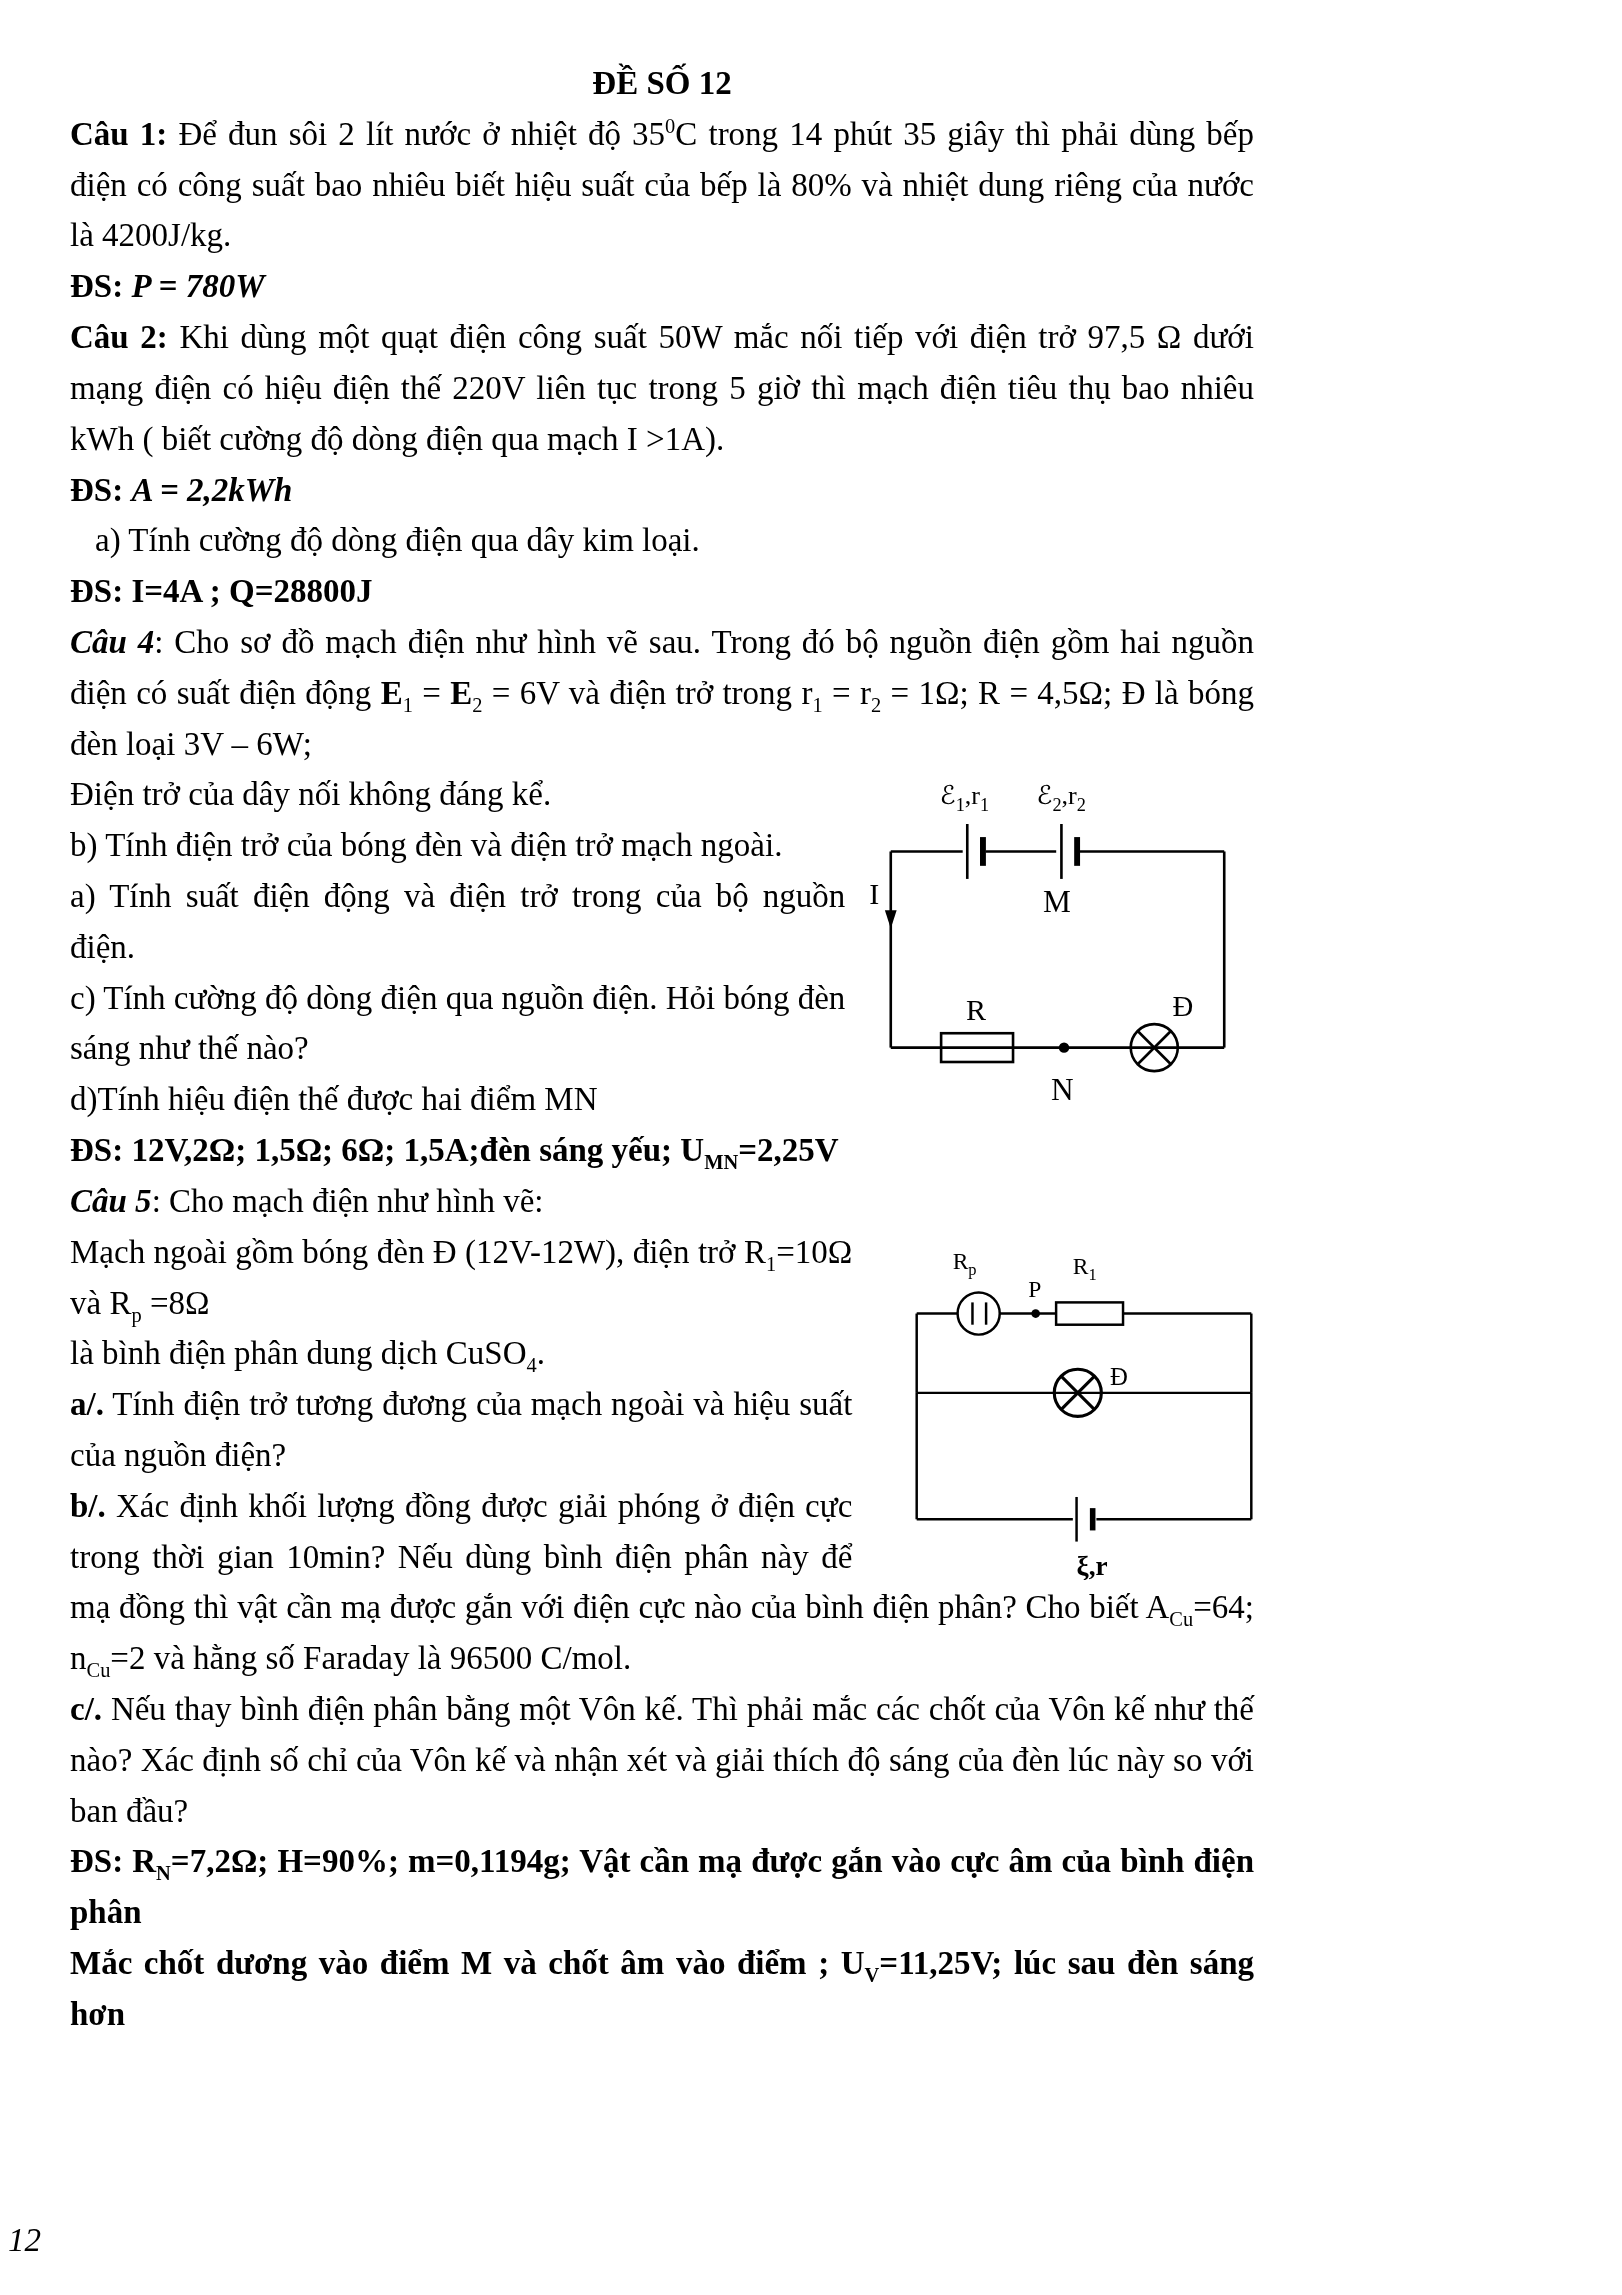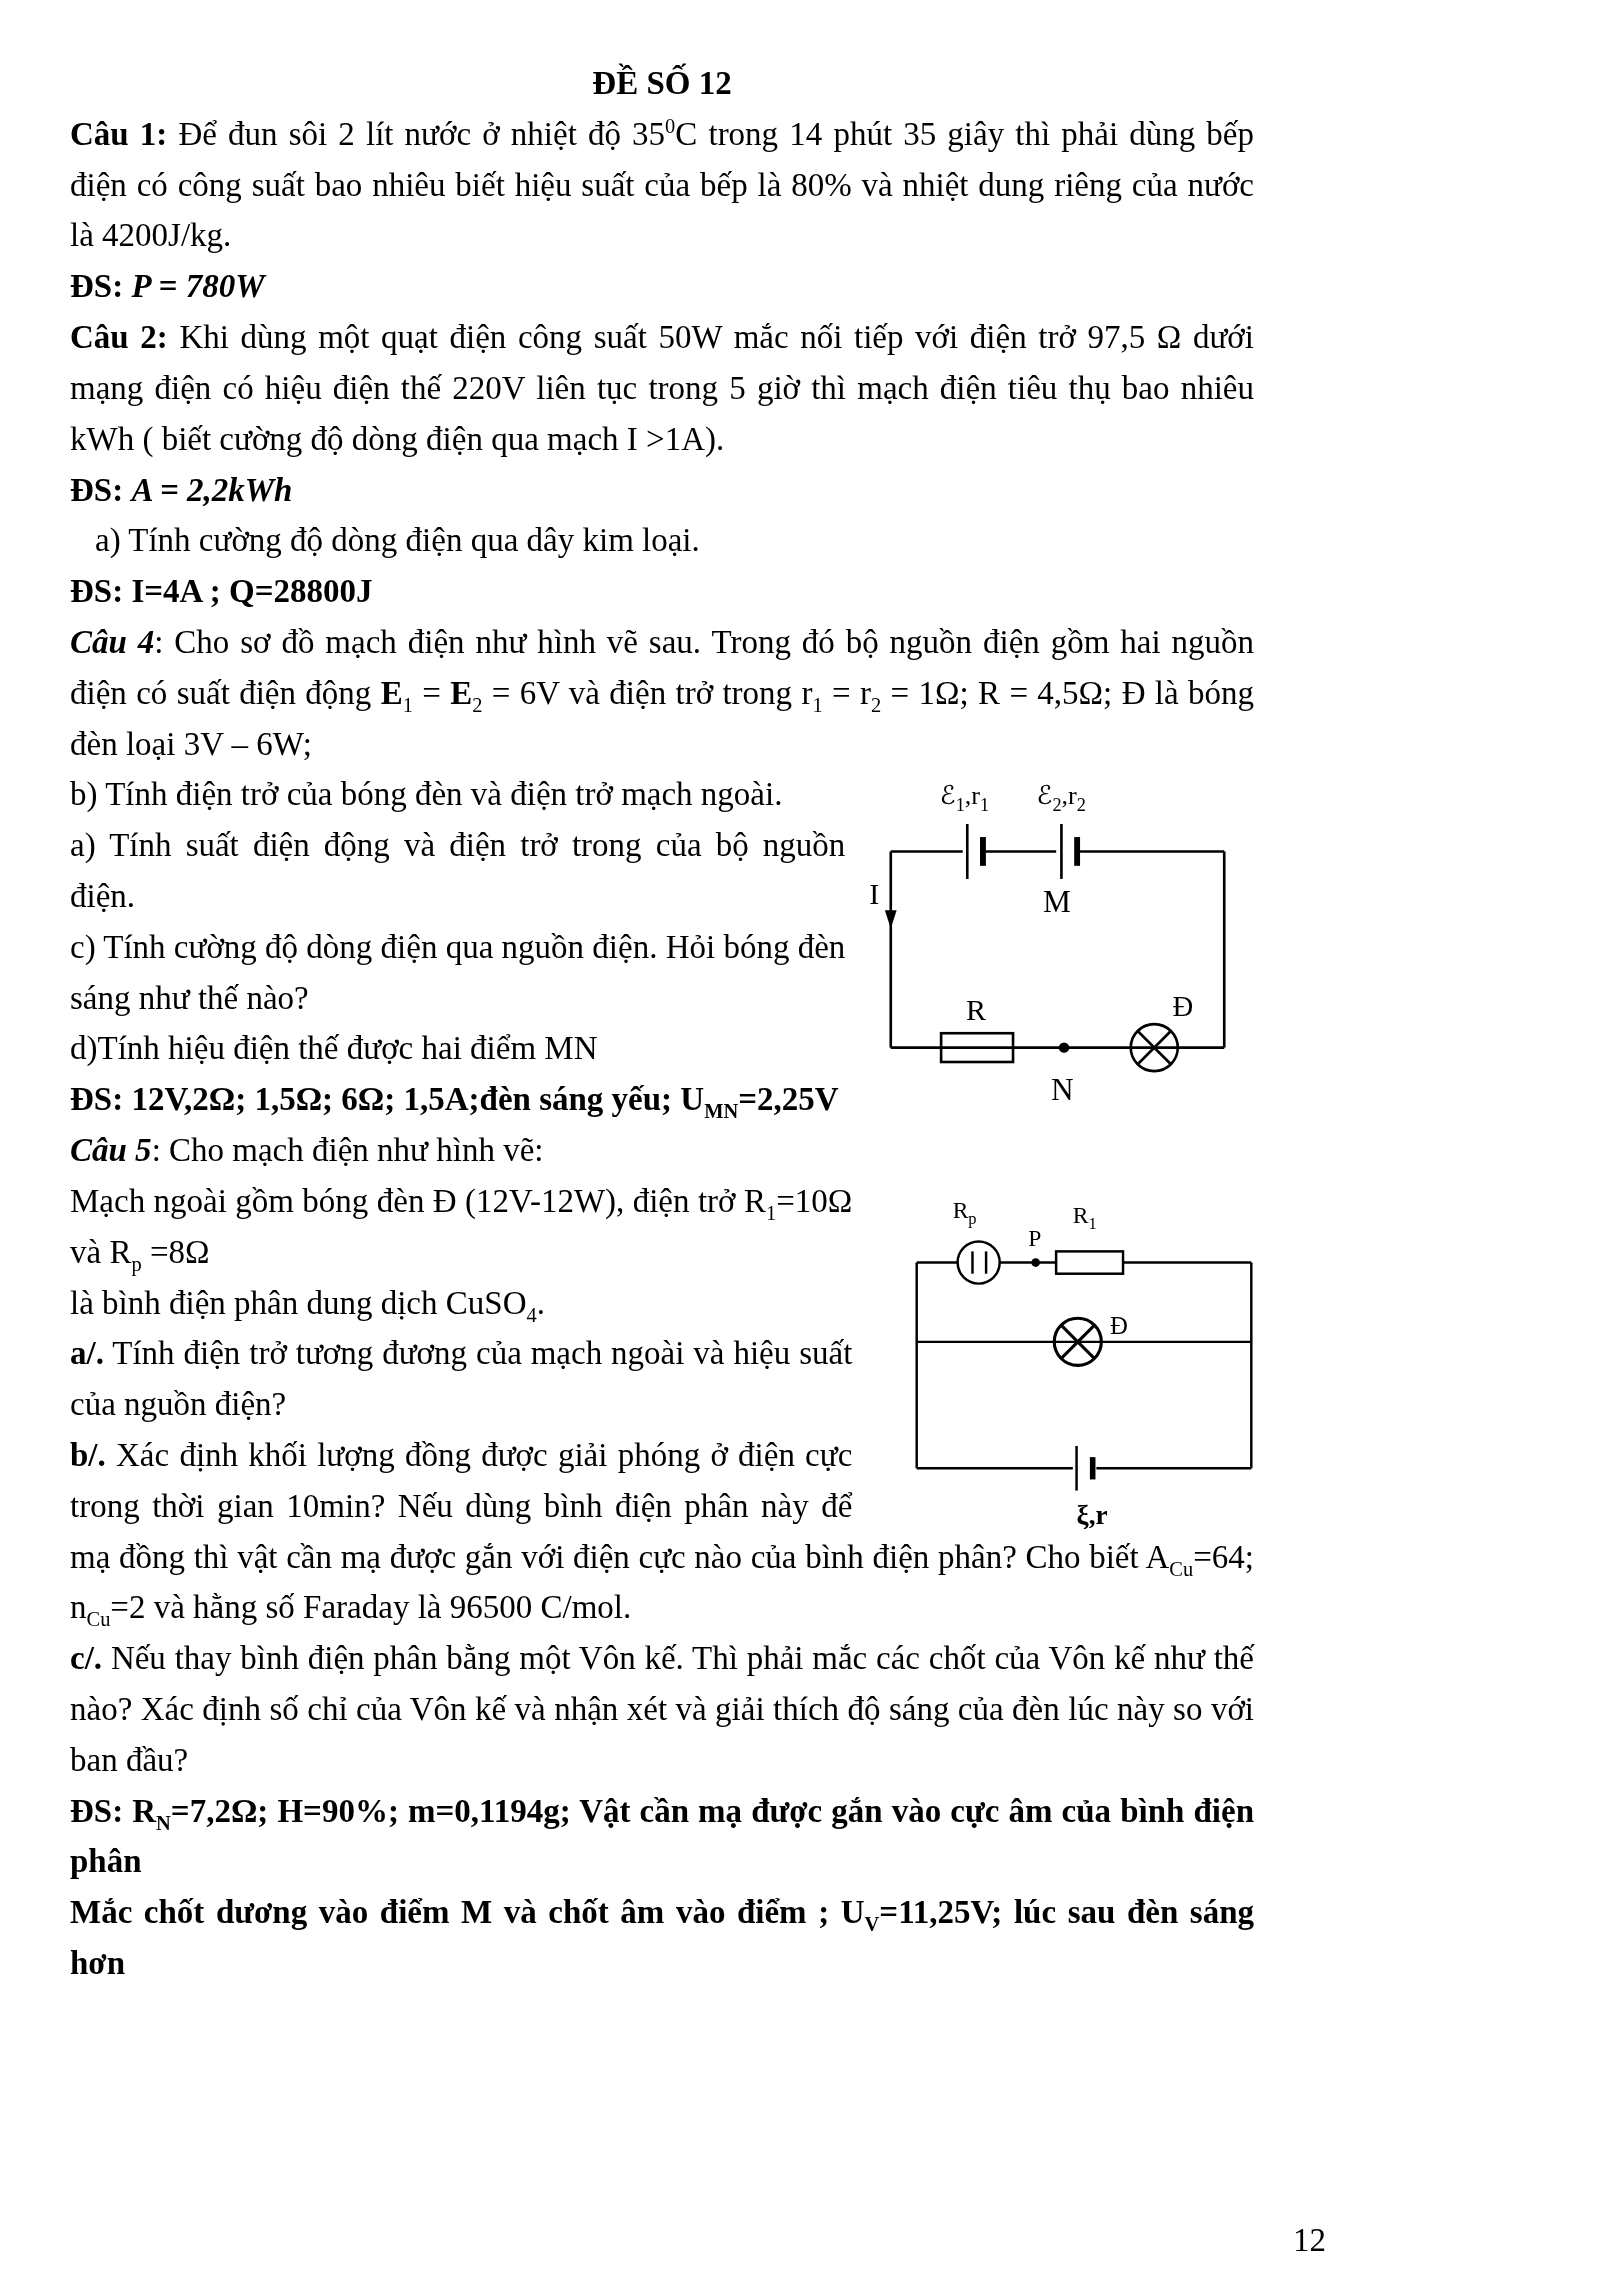--- a/index.html
+++ b/index.html
@@ -23,22 +23,22 @@
   .ind{padding-left:25px;}
   .fig{float:right;margin-left:15.7px;}
   .fig1{width:393px;margin-top:3.9px;}
   .fig2{width:432px;margin-right:-46px;margin-top:6.5px;}
   svg{display:block;}
   svg line, svg rect, svg circle, svg polyline{stroke:#000;fill:none;}
   svg text{fill:#000;font-family:"Liberation Serif","DejaVu Serif","DejaVu Sans",serif;}
   .node-dot{fill:#000;stroke:none;}
   .arrowhead{fill:#000;stroke:none;}
   .footer{
-    position:absolute;left:0;bottom:34px;width:100%;
-    text-align:right;line-height:1.2;
+    position:absolute;left:8px;bottom:34px;width:100%;
+    text-align:left;line-height:1.2;font-style:italic;
   }
 </style>
 </head>
 <body>
 
 <div class="page">
 
   <p class="title">ĐỀ SỐ 12</p>
 
   <p><span class="b">Câu 1:</span><span> Để đun sôi 2 lít nước ở nhiệt độ 35</span><sup>0</sup><span>C trong  14 phút 35 giây thì phải dùng bếp điện có công suất bao nhiêu biết hiệu suất của bếp là 80% và nhiệt dung riêng của nước là 4200J/kg.</span></p>
@@ -84,20 +84,21 @@
       <text x="280" y="500" font-size="48">N</text>
       <g>
         <circle cx="438" cy="420" r="36" stroke-width="4" fill="#fff"></circle>
         <line x1="413" y1="395" x2="463" y2="445" stroke-width="4"></line>
         <line x1="413" y1="445" x2="463" y2="395" stroke-width="4"></line>
       </g>
       <text x="466" y="372" font-size="44">Đ</text>
     </svg>
   </div>
 
+  <p><span> Điện trở của dây nối không đáng kể.</span></p>
   <p><span>b) Tính điện trở của bóng đèn và điện trở mạch ngoài.</span></p>
   <p><span>a) Tính suất điện động và điện trở trong của bộ nguồn điện.</span></p>
   <p><span>c) Tính cường độ dòng điện qua nguồn điện. Hỏi bóng đèn sáng như thế nào?</span></p>
   <p><span>d)Tính hiệu điện thế được hai điểm MN</span></p>
   <p><span class="b">ĐS: 12V,2Ω; 1,5Ω; 6Ω;  1,5A;đèn sáng yếu; U</span><sub class="b">MN</sub><span class="b">=2,25V</span></p>
 
   <p><span class="b i">Câu 5</span><span>: Cho mạch điện như hình vẽ:</span></p>
 
   <div class="fig fig2">
     <svg width="432" height="347" viewBox="0 0 660 560" style="font-size:50px">

